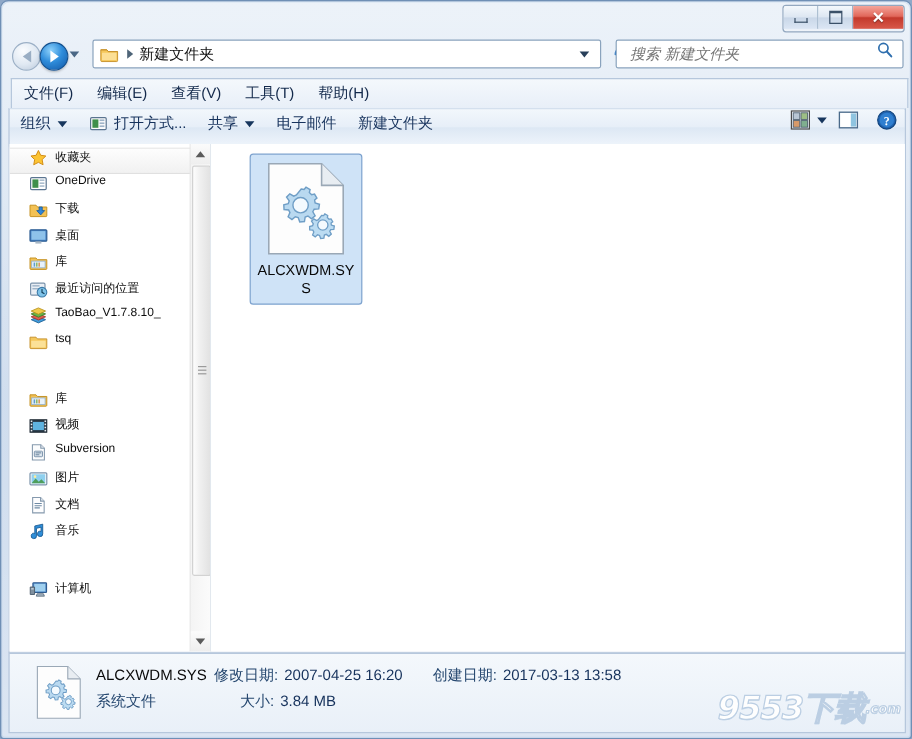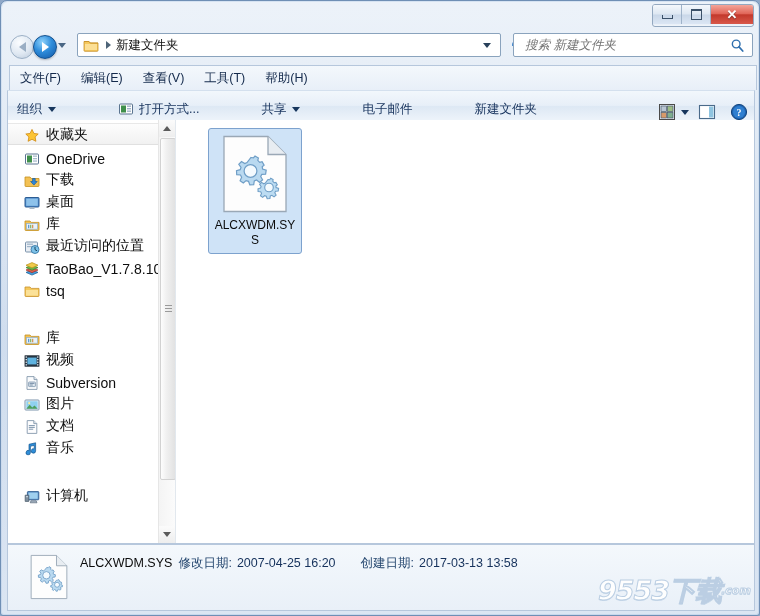--- a/index.html
+++ b/index.html
@@ -86,42 +86,42 @@
     border-left:4px solid transparent;border-right:4px solid transparent;border-top:5px solid #28405a;
   }
   #btn-refresh{
     position:absolute;left:506px;top:5px;width:22px;height:22px;
     display:flex;align-items:center;justify-content:center;
     color:#1c6fc4;font-size:14px;font-weight:bold;
   }
   #searchbox{
     position:absolute;left:512px;top:4px;width:240px;height:24px;
     background:#ffffff;border:1px solid #8aa3bd;border-radius:2px;
-    box-sizing:border-box;display:flex;align-items:center;
+    box-sizing:border-box;display:flex;
   }
   #search-input{
     border:none;outline:none;background:transparent;flex:1;margin-left:9px;
     font-family:"Liberation Sans",sans-serif;font-size:12.5px;
     font-style:italic;color:#6d6d6d;
   }
   #search-icon{margin-right:7px;}
   
   #menubar{
     position:absolute;left:8px;top:64px;width:748px;height:25px;
     background:linear-gradient(180deg,#f4f8fc,#e8eff8);
     border:1px solid #b6c7dc;border-bottom:none;
     box-sizing:border-box;display:flex;align-items:center;
   }
   .menu-item{padding:3px 10px;color:#13294b;font-size:12.5px;cursor:default;}
   
   #toolbar{
     position:absolute;left:6px;top:89px;width:748px;height:32px;
     background:linear-gradient(180deg,#f2f7fc 0%,#e7eff8 48%,#dde8f4 52%,#eef4fb 100%);
     border:1px solid #b6c7dc;border-top:1px solid #d4e0ee;
-    box-sizing:border-box;display:flex;align-items:flex-end;gap:44px;
+    box-sizing:border-box;display:flex;align-items:flex-start;
   }
   .tb-item{display:flex;align-items:center;height:24px;padding:0 9px;color:#16325c;font-size:12.5px;cursor:default;}
   .tb-caret{
     margin-left:6px;width:0;height:0;
     border-left:4px solid transparent;border-right:4px solid transparent;border-top:5px solid #17365d;
   }
   .tb-spacer{flex:1;}
   .tb-right{display:flex;align-items:center;padding-right:6px;}
   #views-caret{margin:0 9px 0 5px;width:0;height:0;border-left:4px solid transparent;border-right:4px solid transparent;border-top:5px solid #17365d;}
   
@@ -129,22 +129,22 @@
     position:absolute;left:6px;top:119px;width:748px;height:424px;
     border:1px solid #b6c7dc;border-top:none;box-sizing:border-box;
     background:#fff;display:flex;
   }
   #navpane{
     width:167px;height:100%;background:#fff;position:relative;overflow:hidden;
     border-right:1px solid #e2e8ee;
   }
   .nav-group{margin-top:3px;}
   .nav-row{
-    display:flex;align-items:flex-end;height:22px;padding-left:16px;cursor:default;
-    font-size:14px;color:#0d0d0d;white-space:nowrap;
+    display:flex;align-items:flex-start;height:22px;padding-left:16px;cursor:default;
+    font-size:10px;color:#0d0d0d;white-space:nowrap;
   }
   .nav-row.header{font-weight:normal;}
   .nav-row.selected{
     background:linear-gradient(180deg,#fdfdfd,#f1f1f1);
     border-top:1px solid #e8e8e8;border-bottom:1px solid #e0e0e0;
     height:20px;
   }
   .nav-row .ic{width:16px;height:16px;margin-right:6px;flex:none;display:block;}
   .nav-row.child{}
   
@@ -526,19 +526,24 @@
     </svg>
 
     <div id="status-text">
       <div class="status-line">
         <span class="s-name" style="min-width:92px">ALCXWDM.SYS</span>
         <span class="s-lbl" style="margin-left:6px">修改日期:</span>
         <span class="s-val" style="margin-left:5px">2007-04-25 16:20</span>
         <span class="s-lbl" style="margin-left:25px">创建日期:</span>
         <span class="s-val" style="margin-left:5px">2017-03-13 13:58</span>
       </div>
+      <div class="status-line">
+        <span class="s-lbl" style="min-width:92px">系统文件</span>
+        <span class="s-lbl" style="margin-left:28px">大小:</span>
+        <span class="s-val" style="margin-left:5px">3.84 MB</span>
+      </div>
     </div>
 
     <div id="watermark">
       <span>9553下载</span><small>.com</small>
     </div>
   </div>
 </div>
 
 </body></html>

